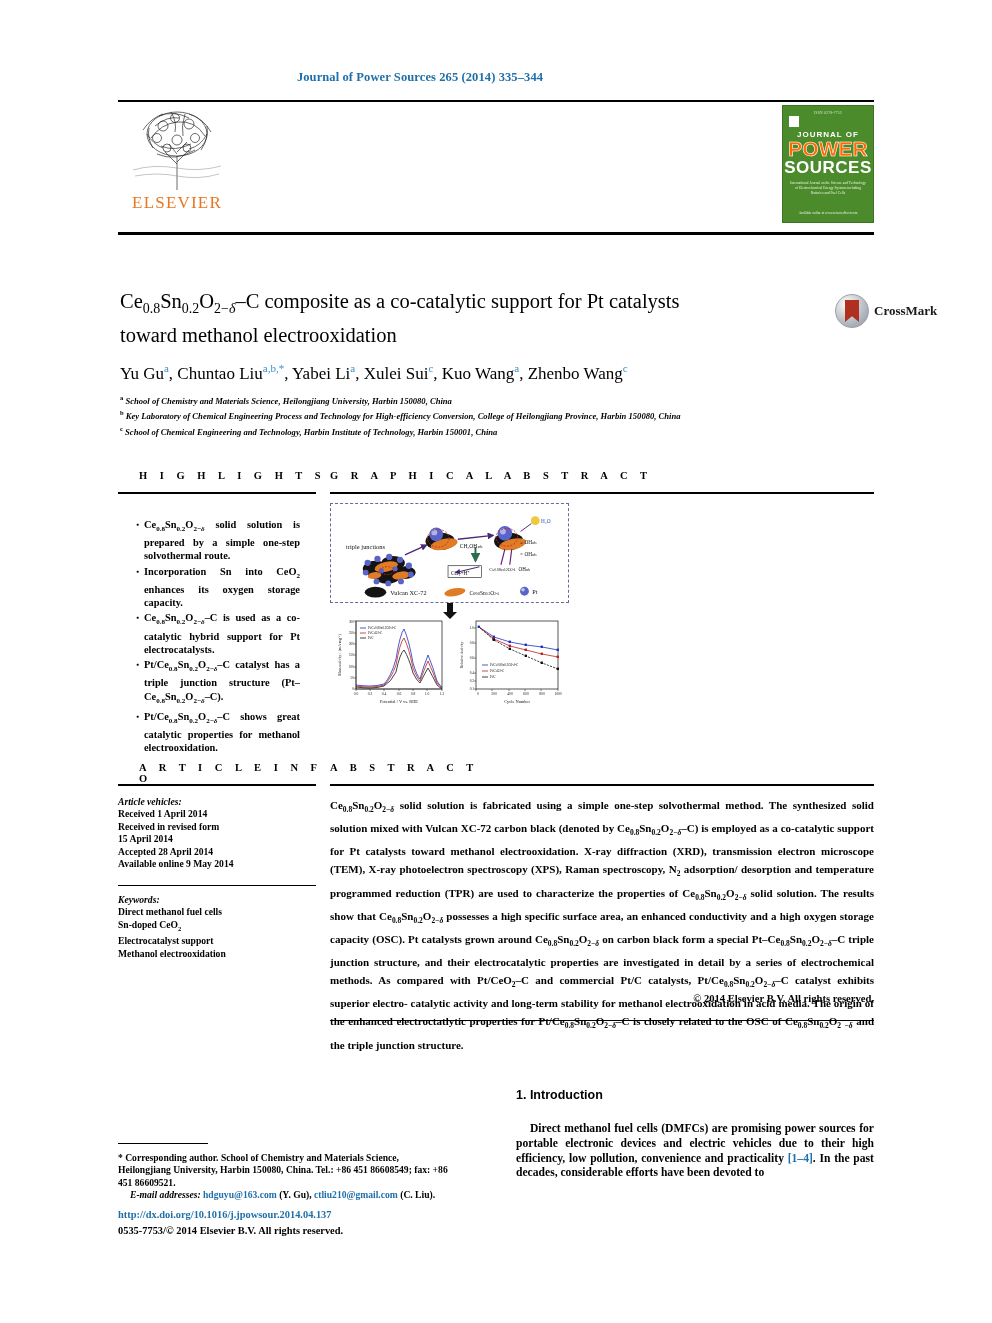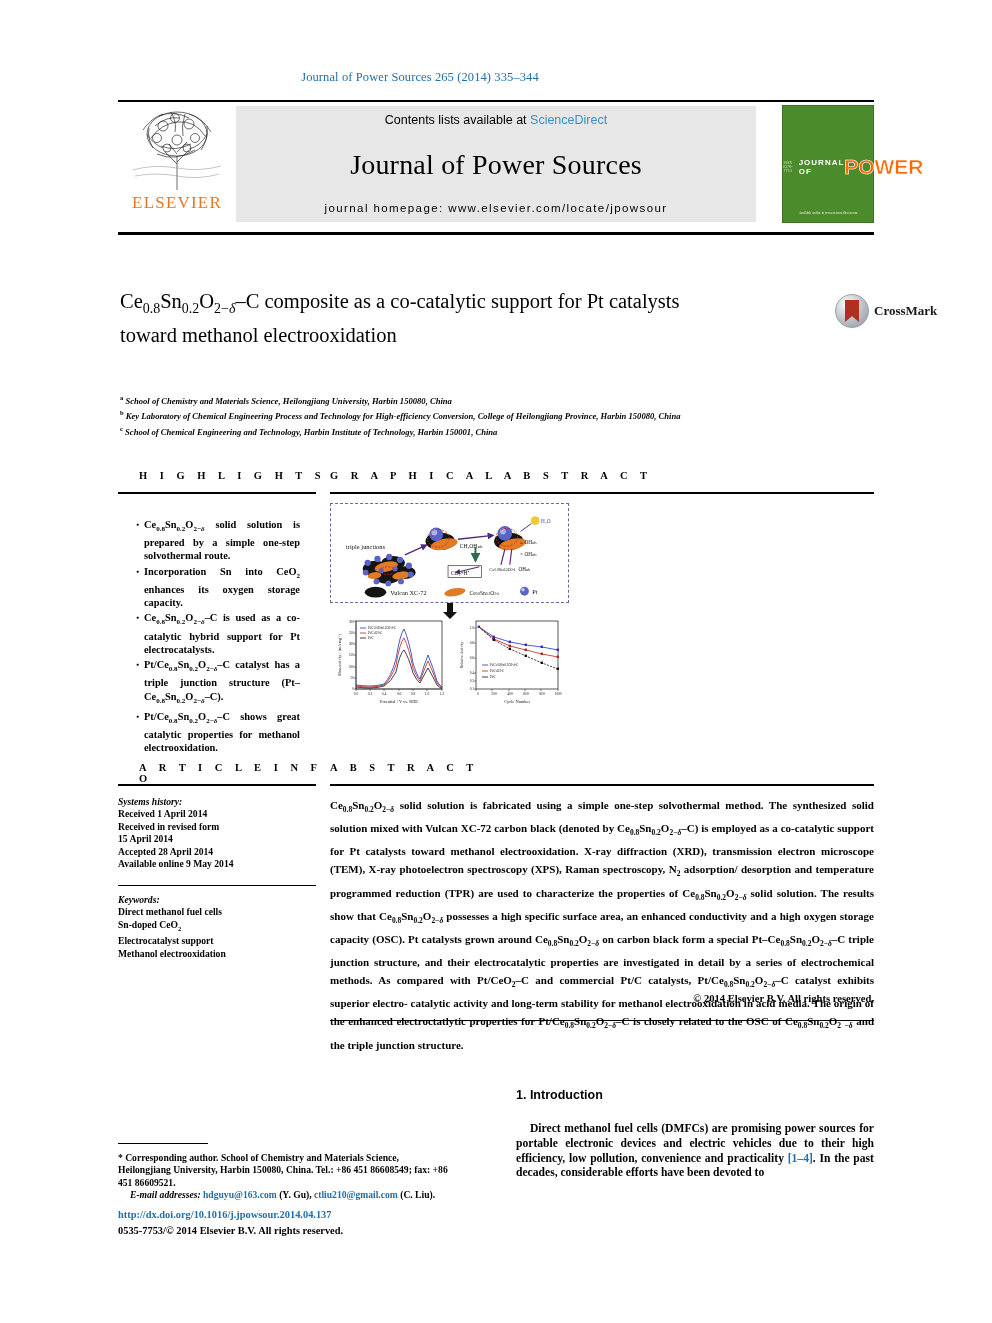--- a/index.html
+++ b/index.html
@@ -8,21 +8,21 @@
     font-family:"Liberation Serif", serif;
     color:#000;
     overflow:hidden;
     position:relative;
   }
   .page{position:relative;width:992px;height:1323px;}
 
   
   .runhead{
     position:absolute;top:70px;left:0;width:840px;text-align:center;
-    font-size:12.5px;color:#1f6fa8;font-weight:normal;
+    font-size:12.5px;color:#1f6fa8;font-weight:bold;
     letter-spacing:.1px;
   }
   .rule-top{
     position:absolute;top:100px;left:118px;width:756px;height:2px;background:#000;
   }
 
   
   .masthead{
     position:absolute;top:104px;left:118px;width:756px;height:120px;
   }
@@ -46,21 +46,21 @@
   .jtitle{
     font-family:"Liberation Serif",serif;font-size:28px;color:#000;
     letter-spacing:.2px;
   }
   .homepage{
     font-family:"Liberation Sans",sans-serif;font-size:11.5px;letter-spacing:1.4px;color:#000;
   }
   .cover{
     position:absolute;right:0;top:1px;width:92px;height:118px;
     background:#4c8b2b;border:1px solid #3d7322;box-sizing:border-box;
-    display:flex;flex-direction:row;align-items:center;justify-content:flex-start;
+    display:flex;flex-direction:column;align-items:center;justify-content:flex-start;
     padding-top:5px;
   }
   .cover-top{width:100%;text-align:center;font-size:3.5px;color:#d8e8cc;letter-spacing:.3px;}
   .cover-els{width:10px;height:11px;background:#fff;margin:1px 0 3px 68px;align-self:flex-start;
     margin-left:6px;}
   .cover-j{font-family:"Liberation Sans",sans-serif;color:#fff;font-size:8px;font-weight:bold;letter-spacing:1px;}
   .cover-power{font-family:"Liberation Sans",sans-serif;color:#ff6a00;font-size:21px;font-weight:bold;
     letter-spacing:0px;line-height:20px;-webkit-text-stroke:0.6px #fff;}
   .cover-sources{font-family:"Liberation Sans",sans-serif;color:#fff;font-size:17px;font-weight:bold;
     line-height:17px;letter-spacing:.5px;}
@@ -214,27 +214,20 @@
           </g>
           <g stroke="#8a8a8a" stroke-width="0.5" fill="none">
             <path d="M6 66 q20 -6 44 -2 q22 4 44 -2"></path>
             <path d="M8 72 q22 -4 42 0 q22 4 42 -2"></path>
           </g>
         </svg>
       </div>
       <div class="elsevier-word">ELSEVIER</div>
     </div>
 
-    <div class="mast-center">
-      <div class="contents-line">
-        <span>Contents lists available at </span><span class="sd">ScienceDirect</span>
-      </div>
-      <div class="jtitle">Journal of Power Sources</div>
-      <div class="homepage">journal homepage: www.elsevier.com/locate/jpowsour</div>
-    </div>
 
     <div class="cover">
       <div class="cover-top">ISSN 0378-7753</div>
       <div class="cover-els"></div>
       <div class="cover-j">JOURNAL OF</div>
       <div class="cover-power">POWER</div>
       <div class="cover-sources">SOURCES</div>
       <div class="cover-sub">International Journal on the Science and Technology of Electrochemical Energy Systems including Batteries and Fuel Cells</div>
       <div class="cover-foot">Available online at www.sciencedirect.com</div>
     </div>
@@ -246,20 +239,28 @@
     <div>toward methanol electrooxidation</div>
   </div>
 
   <div class="crossmark">
     <div class="cm-circle">
         <div class="cm-inner"></div>
       </div>
     <div class="cm-text">CrossMark</div>
   </div>
 
+  <div class="authors">
+    <span>Yu Gu<sup>a</sup></span>,
+    <span>Chuntao Liu<sup>a,b,*</sup></span>,
+    <span>Yabei Li<sup>a</sup></span>,
+    <span>Xulei Sui<sup>c</sup></span>,
+    <span>Kuo Wang<sup>a</sup></span>,
+    <span>Zhenbo Wang<sup>c</sup></span>
+  </div>
 
   <div class="affil">
     <div><sup>a</sup> <span>School of Chemistry and Materials Science, Heilongjiang University, Harbin 150080, China</span></div>
     <div><sup>b</sup> <span>Key Laboratory of Chemical Engineering Process and Technology for High-efficiency Conversion, College of Heilongjiang Province, Harbin 150080, China</span></div>
     <div><sup>c</sup> <span>School of Chemical Engineering and Technology, Harbin Institute of Technology, Harbin 150001, China</span></div>
   </div>
 
   <div class="sechead col-left hl-head">H I G H L I G H T S</div>
   <div class="hl-rule"></div>
   <div class="highlights">
@@ -471,21 +472,21 @@
               <text x="160" y="63">Pt/C</text>
           </g>
         </g>
       </svg>
     </div>
   </div>
 
   <div class="sechead col-left ai-head">A R T I C L E   I N F O</div>
   <div class="ai-rule"></div>
   <div class="ai-block">
-    <div class="ai-label">Systems history:</div>
+    <div class="ai-label">Article vehicles:</div>
     <div>Received 1 April 2014</div>
     <div>Received in revised form</div>
     <div>15 April 2014</div>
     <div>Accepted 28 April 2014</div>
     <div>Available online 9 May 2014</div>
   </div>
   <div class="ai-sep"></div>
   <div class="kw-block">
     <div class="ai-label">Keywords:</div>
     <div>Direct methanol fuel cells</div>

